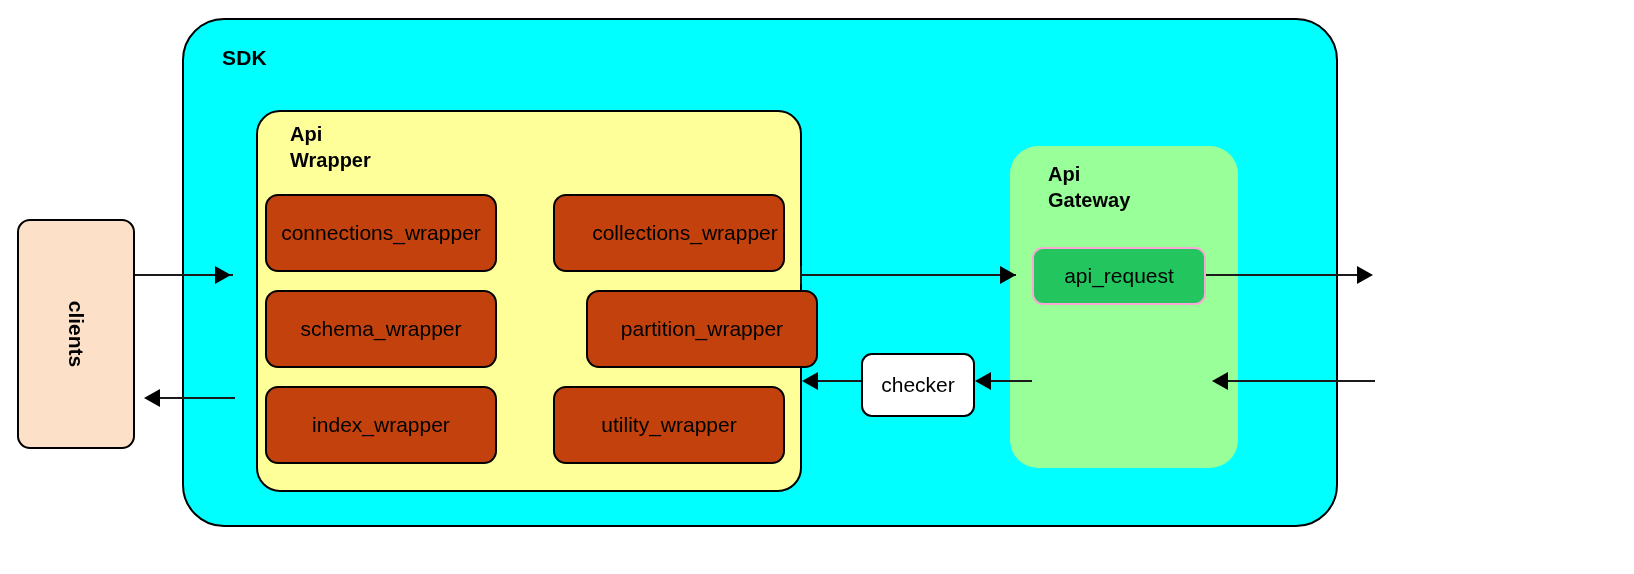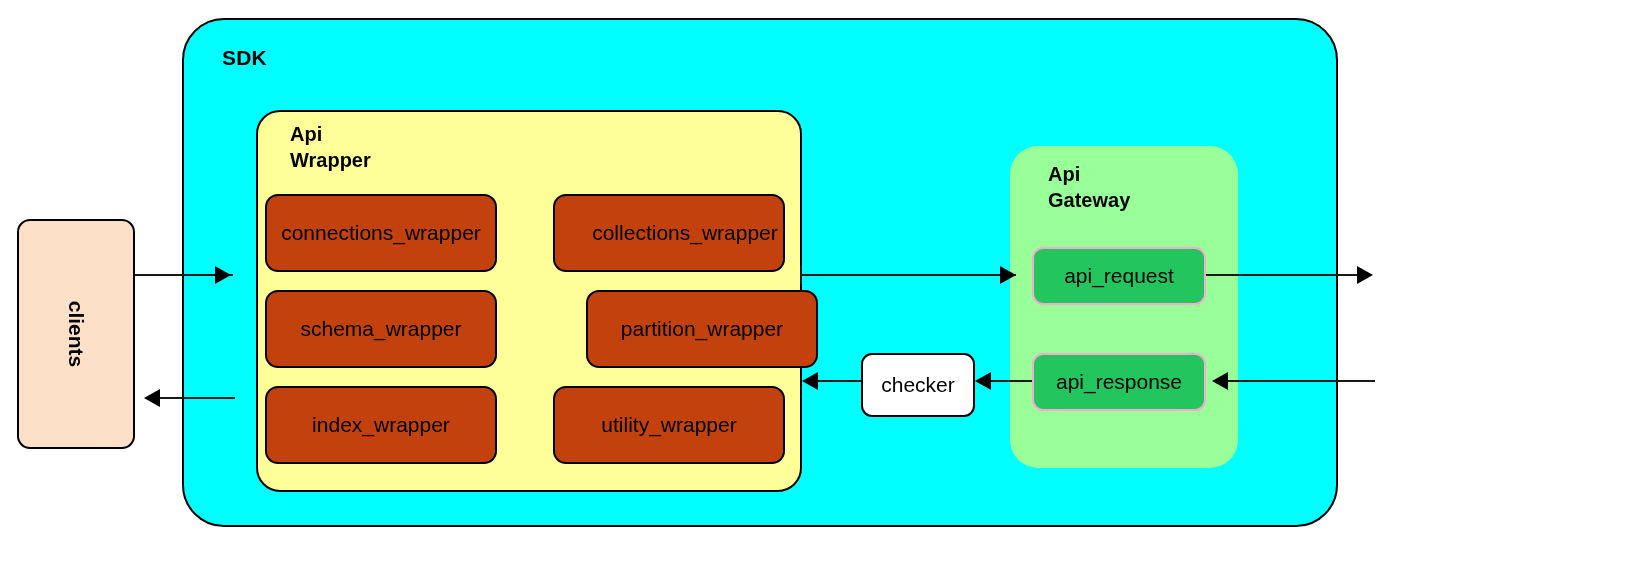--- a/index.html
+++ b/index.html
@@ -210,23 +210,20 @@
   </div>
 
   <div class="node" id="api-gateway-container">
     <div id="api-gateway-label">Api
 Gateway</div>
   </div>
 
   <div class="node gateway-box" style="left:1032px; top:247px;">
     <span>api_request</span>
   </div>
-  <div class="node gateway-box" style="left:1032px; top:353px;">
-    <span>api_response</span>
-  </div>
 
   <div class="node" id="checker-box">
     <span>checker</span>
   </div>
 
 
   <div class="conn" style="left:135px; top:274px; width:98px;"></div>
   <div class="arrowhead arrow-right" style="left:215px; top:266px;"></div>
 
   <div class="conn" style="left:160px; top:397px; width:75px;"></div>

